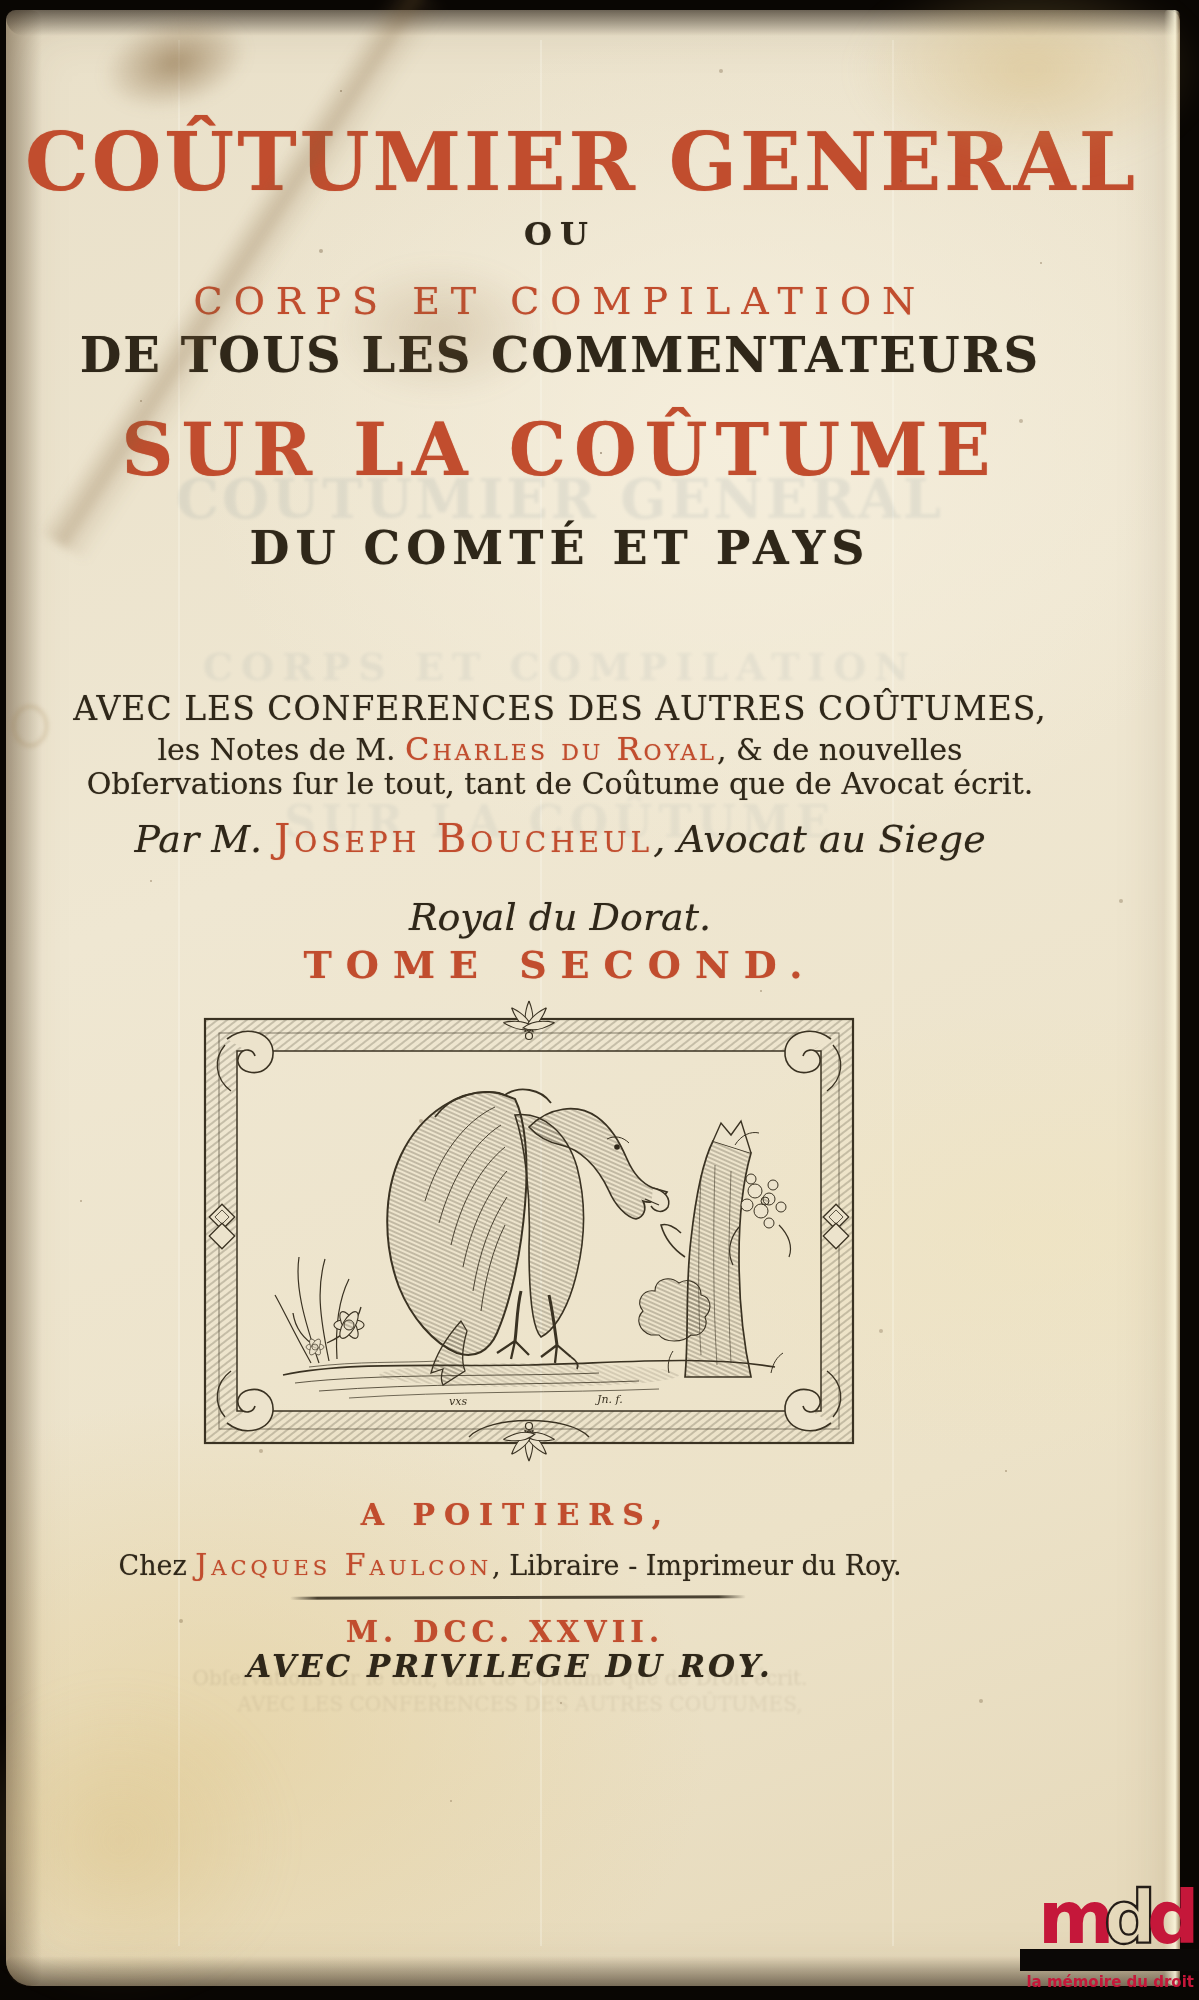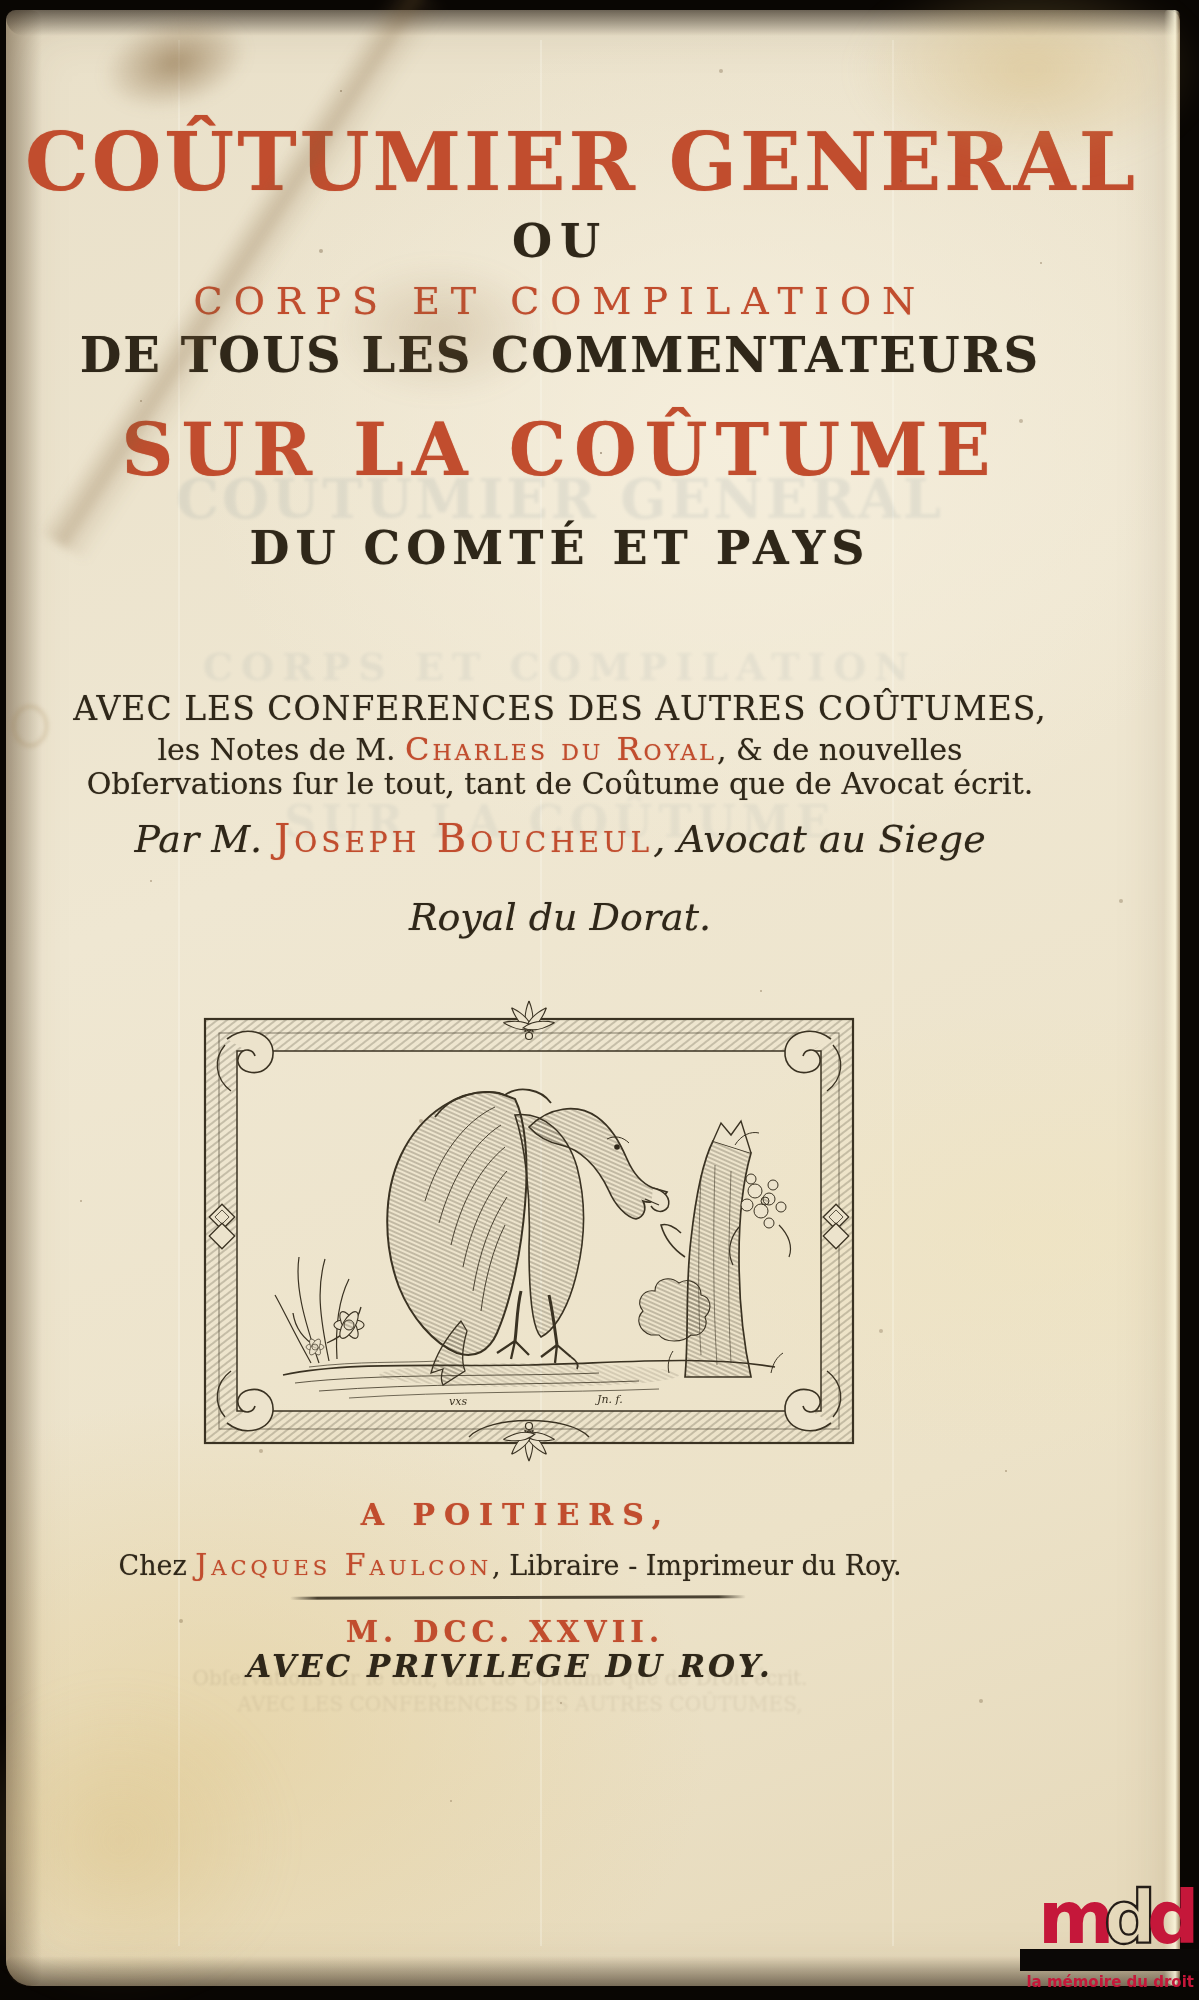--- a/index.html
+++ b/index.html
@@ -24,21 +24,21 @@
   .bottom-shade{position:absolute;left:0;right:0;bottom:0;height:30px;border-radius:inherit;
     background:linear-gradient(transparent, rgba(28,18,8,.5));}
   .chain{position:absolute;top:30px;bottom:40px;width:2px;background:rgba(255,255,248,.26);}
   
   .tl{position:absolute;left:25px;width:1070px;text-align:center;line-height:1;white-space:nowrap;}
   .red{color:#c14d2e;text-shadow:0 0 1px rgba(193,77,46,.55);}
   .ink{color:#2f2719;text-shadow:0 0 1px rgba(47,39,25,.45);}
   .it{font-style:italic;}
   .sc{font-variant:small-caps;}
   .t-main   {top:122px;font-size:80px;letter-spacing:3px;font-weight:700;}
-  .t-ou     {top:218px;font-size:46px;letter-spacing:8px;font-weight:700;}
+  .t-ou     {top:218px;font-size:32px;letter-spacing:8px;font-weight:700;}
   .t-corps  {top:282px;font-size:38px;letter-spacing:11px;}
   .t-comm   {top:331px;font-size:48px;letter-spacing:2px;font-weight:700;}
   .t-surla  {top:414px;font-size:72px;letter-spacing:8px;font-weight:700;}
   .t-comte  {top:525px;font-size:46px;letter-spacing:6px;font-weight:700;}
   .t-poitou {top:560px;font-size:100px;letter-spacing:22px;font-weight:700;}
   .t-avec   {top:692px;font-size:33px;letter-spacing:1px;font-weight:400;}
   .t-notes  {top:733px;font-size:30px;}
   .t-notes .sc{font-size:32px;letter-spacing:3px;}
   .t-obs    {top:769px;font-size:30px;}
   .t-par    {top:818px;font-size:38px;}
@@ -121,20 +121,21 @@
   <div class="tl t-surla red">SUR LA COÛTUME</div>
   <div class="tl t-comte ink">DU COMTÉ ET PAYS</div>
 
   <div class="tl t-avec ink">AVEC LES CONFERENCES DES AUTRES COÛTUMES,</div>
   <div class="tl t-notes ink"><span>les Notes de M. </span><span class="sc red">Charles du Royal</span><span>, &amp; de nouvelles</span></div>
   <div class="tl t-obs ink">Obſervations ſur le tout, tant de Coûtume que de Avocat écrit.</div>
 
   <div class="tl t-par ink"><span class="it">Par M. </span><span class="sc red">Joseph Boucheul</span><span class="it">, </span><span class="it">Avocat au Siege</span></div>
   <div class="tl t-royal ink it">Royal du Dorat.</div>
 
+  <div class="tl t-tome red">TOME SECOND.</div>
 
   <svg class="engraving" viewBox="0 0 660 475">
     <defs>
       <pattern id="hx" width="4" height="4" patternUnits="userSpaceOnUse" patternTransform="rotate(24)">
         <line x1="0" y1="1" x2="4" y2="1" stroke="#3a3222" stroke-width="0.9" opacity="0.55"></line>
       </pattern>
       <pattern id="bandhx" width="6" height="6" patternUnits="userSpaceOnUse" patternTransform="rotate(-38)">
         <line x1="0" y1="1" x2="6" y2="1" stroke="#3a3222" stroke-width="0.9" opacity="0.5"></line>
       </pattern>
       <g id="cscroll">

